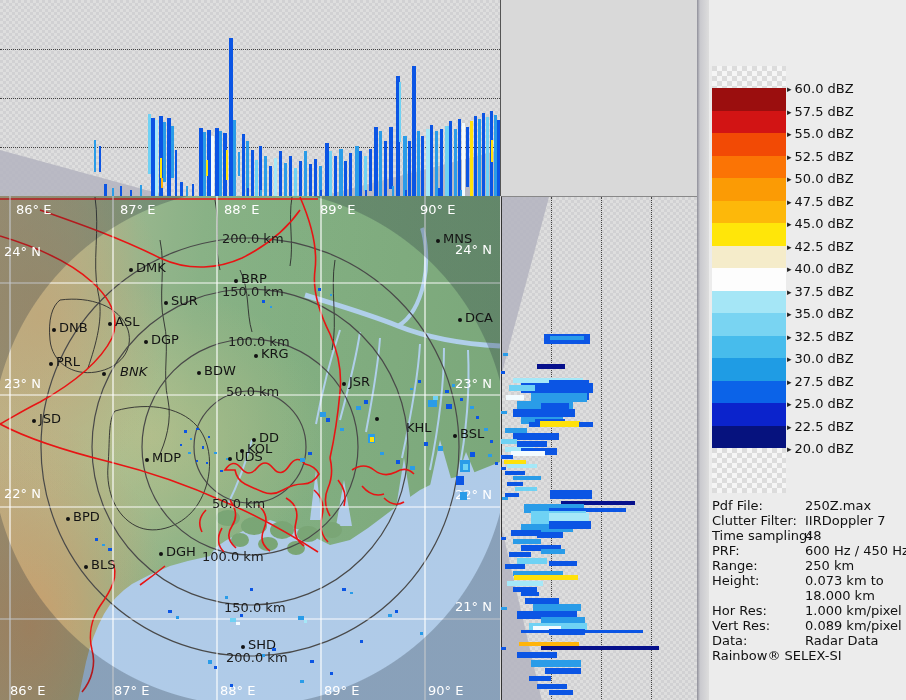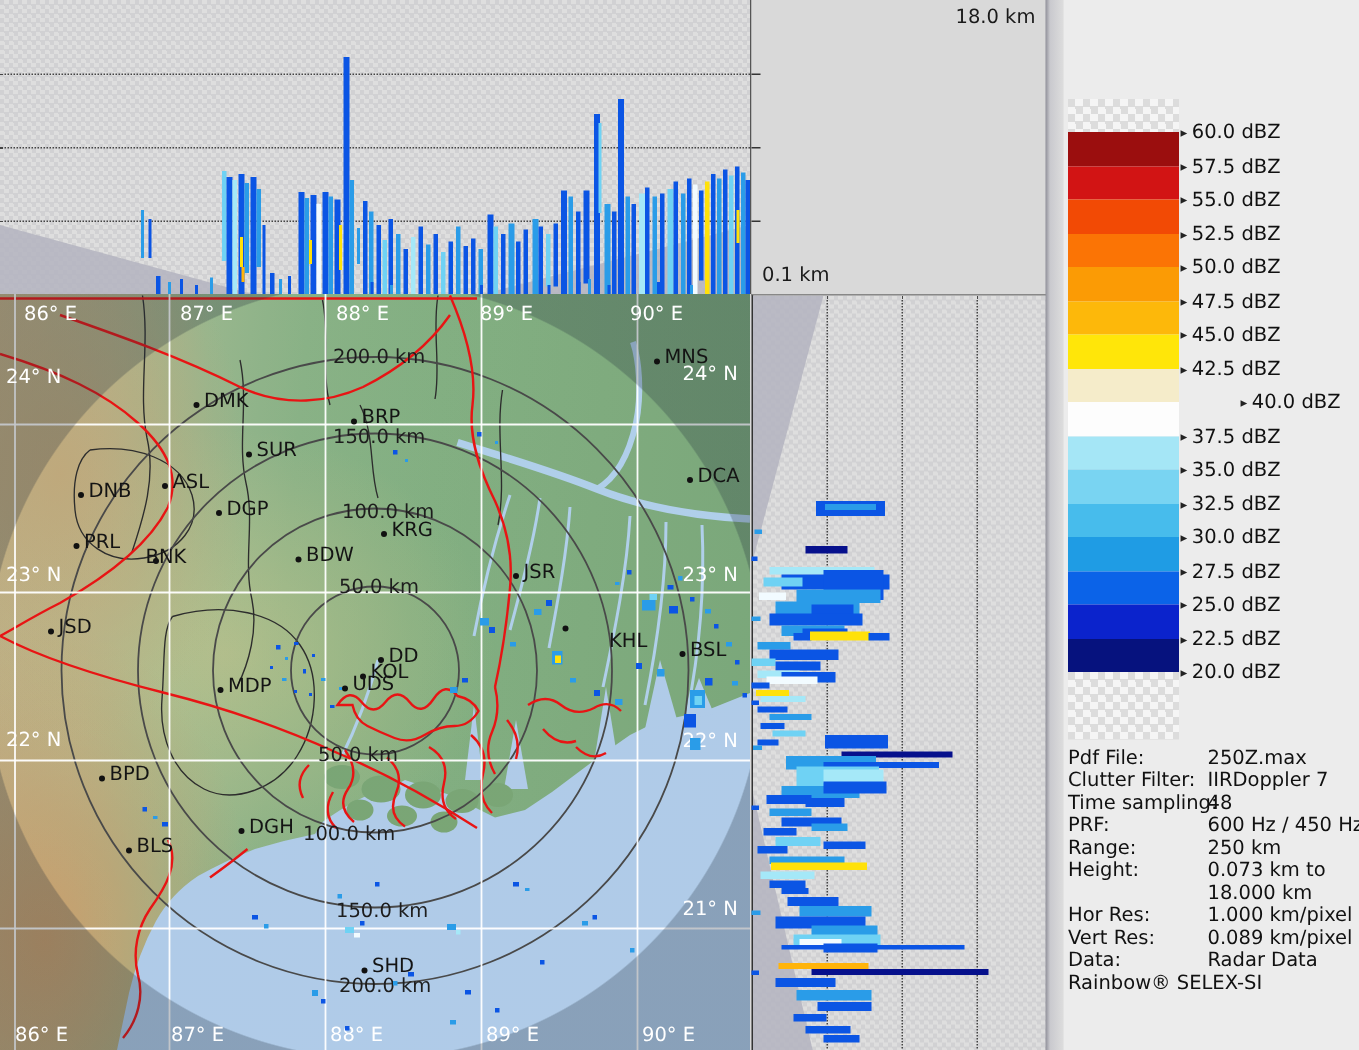--- a/index.html
+++ b/index.html
@@ -156,27 +156,20 @@
         <div class="echo" style="left:350px;top:186px;width:2px;height:10px;background:#0b55e4;"></div>
         <div class="echo" style="left:365px;top:190px;width:2px;height:6px;background:#0b55e4;"></div>
         <div class="echo" style="left:385px;top:188px;width:2px;height:8px;background:#0b55e4;"></div>
         <div class="echo" style="left:392px;top:186px;width:2px;height:10px;background:#2a9ce8;"></div>
         <div class="echo" style="left:405px;top:190px;width:2px;height:6px;background:#0b55e4;"></div>
         <div class="echo" style="left:438px;top:188px;width:2px;height:8px;background:#0b55e4;"></div>
         <div class="echo" style="left:460px;top:190px;width:2px;height:6px;background:#2a9ce8;"></div>
       </div>
   </div>
 
-  <div id="gap-area" class="abs">
-    <div class="tick" style="left:0;top:49px;width:6px;height:1px"></div>
-    <div class="tick" style="left:0;top:98px;width:6px;height:1px"></div>
-    <div class="tick" style="left:0;top:147px;width:6px;height:1px"></div>
-    <div class="axis-label" style="left:136px;top:4px">18.0 km</div>
-    <div class="axis-label" style="left:7px;top:176px">0.1 km</div>
-  </div>
 
   <div id="map" class="abs">
     <svg width="500" height="504" style="position:absolute;left:0;top:0">
 
       <path d="M78,504 L86,466 Q92,440 104,418 Q114,400 132,388 Q150,378 170,370 Q190,364 210,360 L215,352 Q240,334 262,328 L270,324 L300,334 L330,349 L350,344 L368,332 L384,320 L400,308 L420,294 L436,286 L452,282 L470,278 L480,274 L500,266 L500,504 Z" fill="#a9c7e6"></path>
 
       <g fill="#a9c7e6">
         <path d="M310,324 L316,274 L322,324 Z"></path>
         <path d="M336,330 L344,284 L352,330 Z"></path>
         <path d="M396,312 L404,262 L412,312 Z"></path>
@@ -296,21 +289,21 @@
         <div class="station" style="left:59px;top:124px;">DNB</div>
         <div class="stdot" style="left:108px;top:126px;"></div>
         <div class="station" style="left:115px;top:118px;">ASL</div>
         <div class="stdot" style="left:144px;top:144px;"></div>
         <div class="station" style="left:151px;top:136px;">DGP</div>
         <div class="stdot" style="left:254px;top:158px;"></div>
         <div class="station" style="left:261px;top:150px;">KRG</div>
         <div class="stdot" style="left:49px;top:166px;"></div>
         <div class="station" style="left:56px;top:158px;">PRL</div>
         <div class="stdot" style="left:102px;top:176px;"></div>
-        <div class="station" style="left:97px;top:168px;">BNK</div>
+        <div class="station" style="left:120px;top:168px;font-style:italic;">BNK</div>
         <div class="stdot" style="left:197px;top:175px;"></div>
         <div class="station" style="left:204px;top:167px;">BDW</div>
         <div class="stdot" style="left:342px;top:186px;"></div>
         <div class="station" style="left:349px;top:178px;">JSR</div>
         <div class="stdot" style="left:458px;top:122px;"></div>
         <div class="station" style="left:465px;top:114px;">DCA</div>
         <div class="stdot" style="left:375px;top:221px;"></div>
         <div class="station" style="left:382px;top:224px;margin-left:24px;">KHL</div>
         <div class="stdot" style="left:453px;top:238px;"></div>
         <div class="station" style="left:460px;top:230px;">BSL</div>
@@ -525,21 +518,21 @@
       </div>
     <div id="colorbar-ticks" class="abs" style="left:0;top:0;width:197px;height:500px">
         <div class="lg-tick" style="left:78px;top:81px;"><span class="lg-arrow">▸</span><span>60.0 dBZ</span></div>
         <div class="lg-tick" style="left:78px;top:103.5px;"><span class="lg-arrow">▸</span><span>57.5 dBZ</span></div>
         <div class="lg-tick" style="left:78px;top:126px;"><span class="lg-arrow">▸</span><span>55.0 dBZ</span></div>
         <div class="lg-tick" style="left:78px;top:148.5px;"><span class="lg-arrow">▸</span><span>52.5 dBZ</span></div>
         <div class="lg-tick" style="left:78px;top:171px;"><span class="lg-arrow">▸</span><span>50.0 dBZ</span></div>
         <div class="lg-tick" style="left:78px;top:193.5px;"><span class="lg-arrow">▸</span><span>47.5 dBZ</span></div>
         <div class="lg-tick" style="left:78px;top:216px;"><span class="lg-arrow">▸</span><span>45.0 dBZ</span></div>
         <div class="lg-tick" style="left:78px;top:238.5px;"><span class="lg-arrow">▸</span><span>42.5 dBZ</span></div>
-        <div class="lg-tick" style="left:78px;top:261px;padding-left:40px;"><span class="lg-arrow">▸</span><span>40.0 dBZ</span></div>
+        <div class="lg-tick" style="left:78px;top:261px;"><span class="lg-arrow">▸</span><span>40.0 dBZ</span></div>
         <div class="lg-tick" style="left:78px;top:283.5px;"><span class="lg-arrow">▸</span><span>37.5 dBZ</span></div>
         <div class="lg-tick" style="left:78px;top:306px;"><span class="lg-arrow">▸</span><span>35.0 dBZ</span></div>
         <div class="lg-tick" style="left:78px;top:328.5px;"><span class="lg-arrow">▸</span><span>32.5 dBZ</span></div>
         <div class="lg-tick" style="left:78px;top:351px;"><span class="lg-arrow">▸</span><span>30.0 dBZ</span></div>
         <div class="lg-tick" style="left:78px;top:373.5px;"><span class="lg-arrow">▸</span><span>27.5 dBZ</span></div>
         <div class="lg-tick" style="left:78px;top:396px;"><span class="lg-arrow">▸</span><span>25.0 dBZ</span></div>
         <div class="lg-tick" style="left:78px;top:418.5px;"><span class="lg-arrow">▸</span><span>22.5 dBZ</span></div>
         <div class="lg-tick" style="left:78px;top:441px;"><span class="lg-arrow">▸</span><span>20.0 dBZ</span></div>
       </div>
     <div id="info-rows" class="abs" style="left:0;top:0;width:197px;height:700px">

